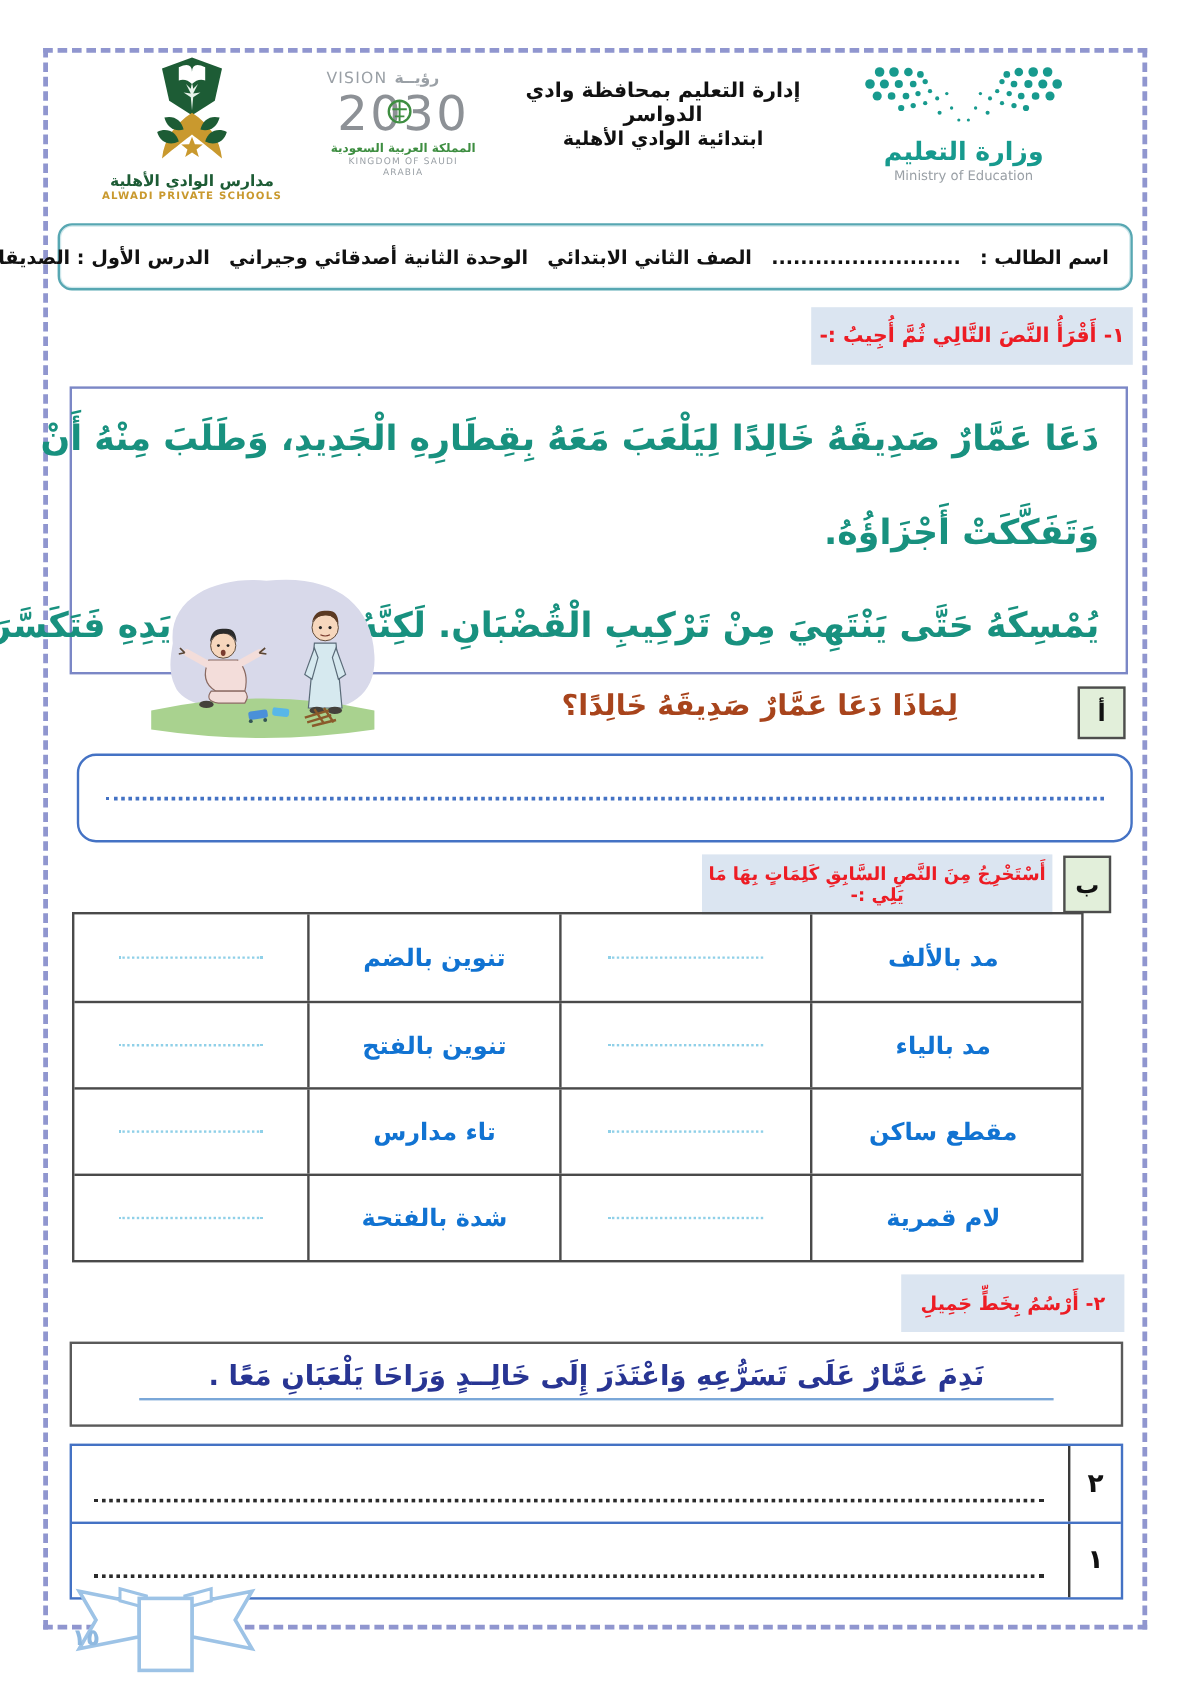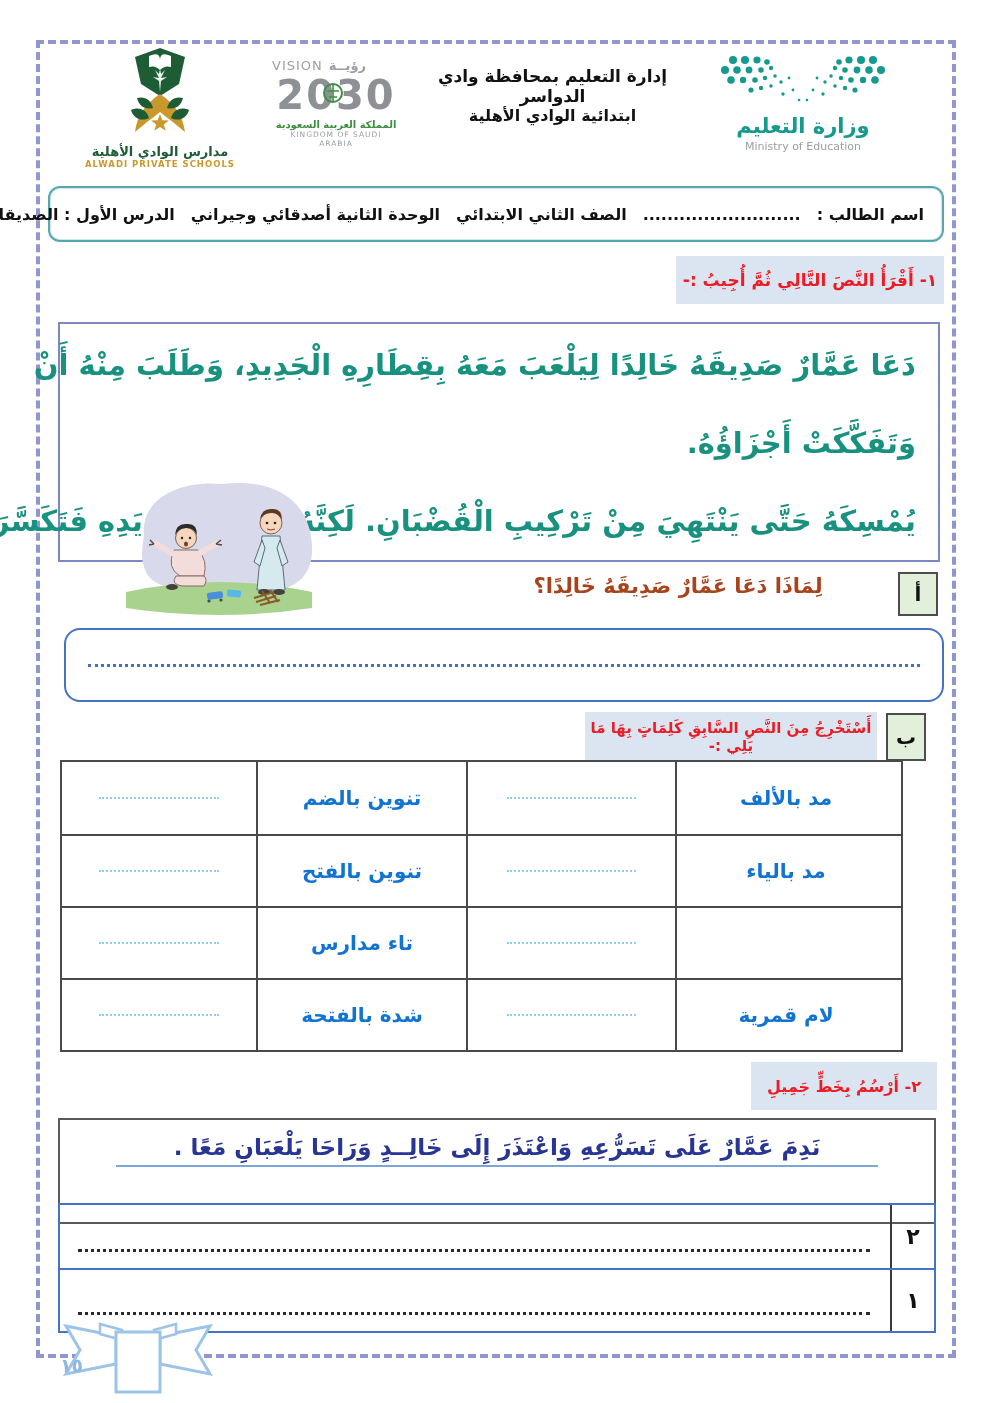--- a/index.html
+++ b/index.html
@@ -12,21 +12,21 @@
            border: 4px dashed #9096cf; pointer-events: none; }
 
   
   .school-logo { position: absolute; left: 75px; top: 46px; width: 170px; height: 128px; text-align: center; }
   .school-logo .ar { color: #1d5c35; font-weight: bold; font-size: 13px; direction: rtl; margin-top: 2px; }
   .school-logo .en { color: #c9992e; font-weight: bold; font-size: 8.5px; letter-spacing: 1px; }
 
   .vision-logo { position: absolute; left: 272px; top: 58px; width: 128px; height: 108px; text-align: center; color: #9aa0a6; }
   .vision-logo .v-line1 { font-size: 13px; letter-spacing: 1px; display: flex; justify-content: flex-start; gap: 6px; align-items: baseline; }
   .vision-logo .v-line1 .ar { font-weight: bold; font-size: 13px; }
-  .vision-logo .year { position: relative; font-size: 40px; font-weight: bold; color: #8d9196; line-height: 44px; letter-spacing: 2px; }
+  .vision-logo .year { position: relative; font-size: 40px; font-weight: normal; color: #8d9196; line-height: 44px; letter-spacing: 2px; }
   .vision-logo .emblem { position: absolute; left: 50px; top: 8px; width: 22px; height: 28px; }
   .vision-logo .k-ar { color: #3e8e41; font-size: 10px; font-weight: bold; direction: rtl; margin-top: 2px; }
   .vision-logo .k-en { color: #9aa0a6; font-size: 7.5px; letter-spacing: 1px; }
 
   .header-center { position: absolute; left: 405px; top: 66px; width: 295px; text-align: center; direction: rtl; }
   .header-center .l1 { font-size: 17px; font-weight: bold; color: #111; }
   .header-center .l2 { font-size: 16px; font-weight: bold; color: #111; }
 
   .moe-logo { position: absolute; left: 703px; top: 52px; width: 200px; height: 112px; text-align: center; }
   .moe-logo .ar { color: #179a8e; font-size: 21px; font-weight: bold; direction: rtl; line-height: 24px; }
@@ -52,22 +52,22 @@
                text-align: right; white-space: nowrap; }
 
   .illustration { position: absolute; left: 112px; top: 474px; width: 214px; height: 146px; }
 
   
   .qa-label-box, .qb-label-box { position: absolute; background: #e2efda; border: 2px solid #4d4d4d;
         display: flex; align-items: center; justify-content: center;
         font-size: 20px; font-weight: bold; color: #111; }
   .qa-label-box { left: 898px; top: 572px; width: 40px; height: 44px; }
   .qb-label-box { left: 886px; top: 713px; width: 40px; height: 48px; }
-  .qa-text { position: absolute; right: 104px; top: 574px; width: 420px; text-align: center; direction: rtl;
-             color: #a8441c; font-size: 21px; font-weight: bold; }
+  .qa-text { position: absolute; right: 104px; top: 574px; width: 420px; text-align: left; direction: rtl;
+             color: #a8441c; font-size: 24px; font-weight: bold; }
 
   
   .answer-box { position: absolute; left: 64px; top: 628px; width: 880px; height: 74px;
                 border: 2px solid #4472c4; border-radius: 16px; }
   .answer-box .dotline { position: absolute; left: 22px; right: 22px; top: 34px;
                 border-top: 3px dotted #4472c4; }
 
   
   .word-table { position: absolute; left: 60px; top: 760px; width: 843px; border: 2px solid #4a4a4a; }
   .wt-row { display: grid; grid-template-columns: 196px 210px 209px 218px; height: 72px; }
@@ -77,21 +77,21 @@
   .wt-row .wt-cell:nth-child(2), .wt-row .wt-cell:nth-child(3), .wt-row .wt-cell:nth-child(4) { border-right: 0; border-left: 0; }
   .wt-row .wt-cell:not(:first-child) { border-right: 0; }
   .wt-row .wt-cell:nth-child(n+2) { border-left: 0; }
   .wt-row .wt-cell:nth-child(1) { border-right: 2px solid #4a4a4a; }
   .wt-row .wt-cell:nth-child(2) { border-right: 2px solid #4a4a4a; }
   .wt-row .wt-cell:nth-child(3) { border-right: 2px solid #4a4a4a; }
   .wt-label { color: #1173d2; font-size: 20px; font-weight: bold; direction: rtl; }
   .wt-dots { width: 62%; border-top: 2px dotted #8fd0e8; }
 
   
-  .sentence-box { position: absolute; left: 58px; top: 1118px; width: 878px; height: 106px;
+  .sentence-box { position: absolute; left: 58px; top: 1118px; width: 878px; height: 71px;
                   border: 2px solid #5a5a5a; }
   .sentence-box .baseline { position: absolute; left: 56px; right: 56px; top: 45px;
                   border-top: 2px solid #7aa7d8; }
   .sentence-text { position: absolute; left: 0; right: 0; top: 14px; text-align: center; direction: rtl;
                   color: #283593; font-size: 23px; font-weight: bold; white-space: nowrap; }
 
   .rows-table { position: absolute; left: 58px; top: 1203px; width: 878px; height: 130px;
                 border: 2px solid #4472c4; }
   .w-row { position: relative; height: 63px; }
   .w-row + .w-row { border-top: 2px solid #4472c4; }
@@ -287,20 +287,21 @@
       <div class="wt-cell wt-label">مد بالياء</div>
     </div>
     <div class="wt-row">
       <div class="wt-cell">
           <div class="wt-dots"></div>
         </div>
       <div class="wt-cell wt-label">تاء مدارس</div>
       <div class="wt-cell">
           <div class="wt-dots"></div>
         </div>
+      <div class="wt-cell wt-label">مقطع ساكن</div>
     </div>
     <div class="wt-row">
       <div class="wt-cell">
           <div class="wt-dots"></div>
         </div>
       <div class="wt-cell wt-label">شدة بالفتحة</div>
       <div class="wt-cell">
           <div class="wt-dots"></div>
         </div>
       <div class="wt-cell wt-label">لام قمرية</div>

